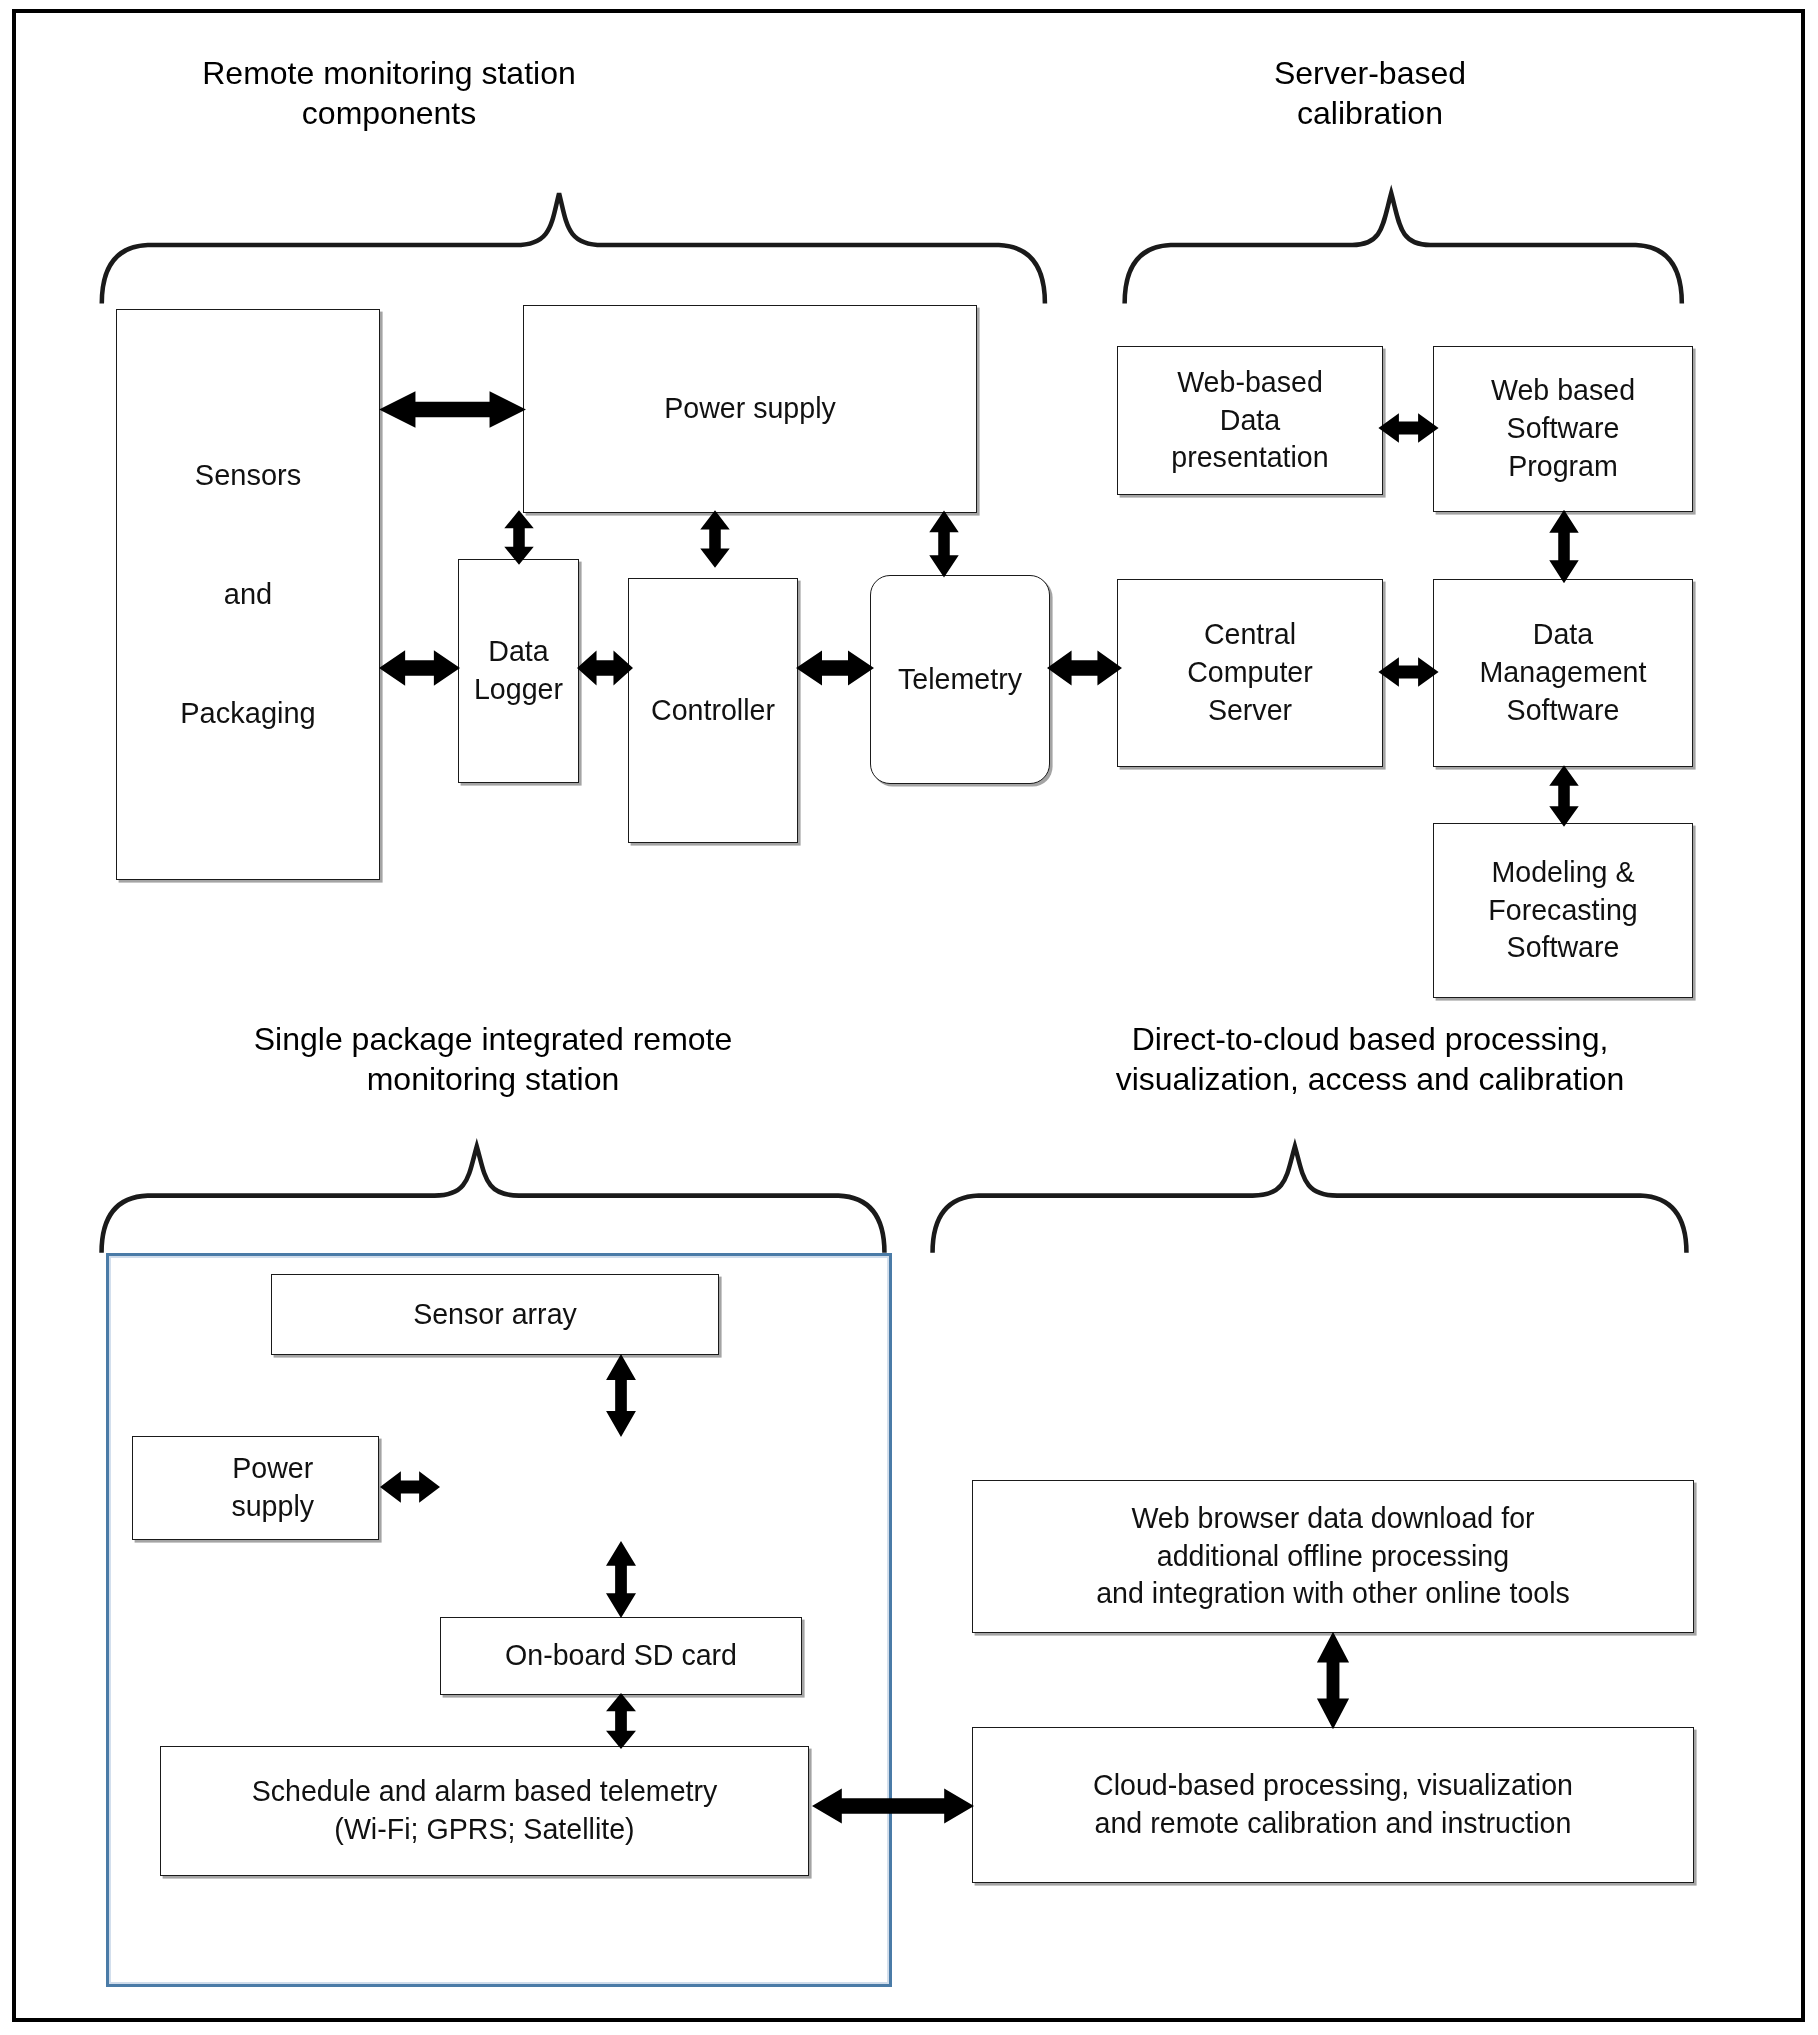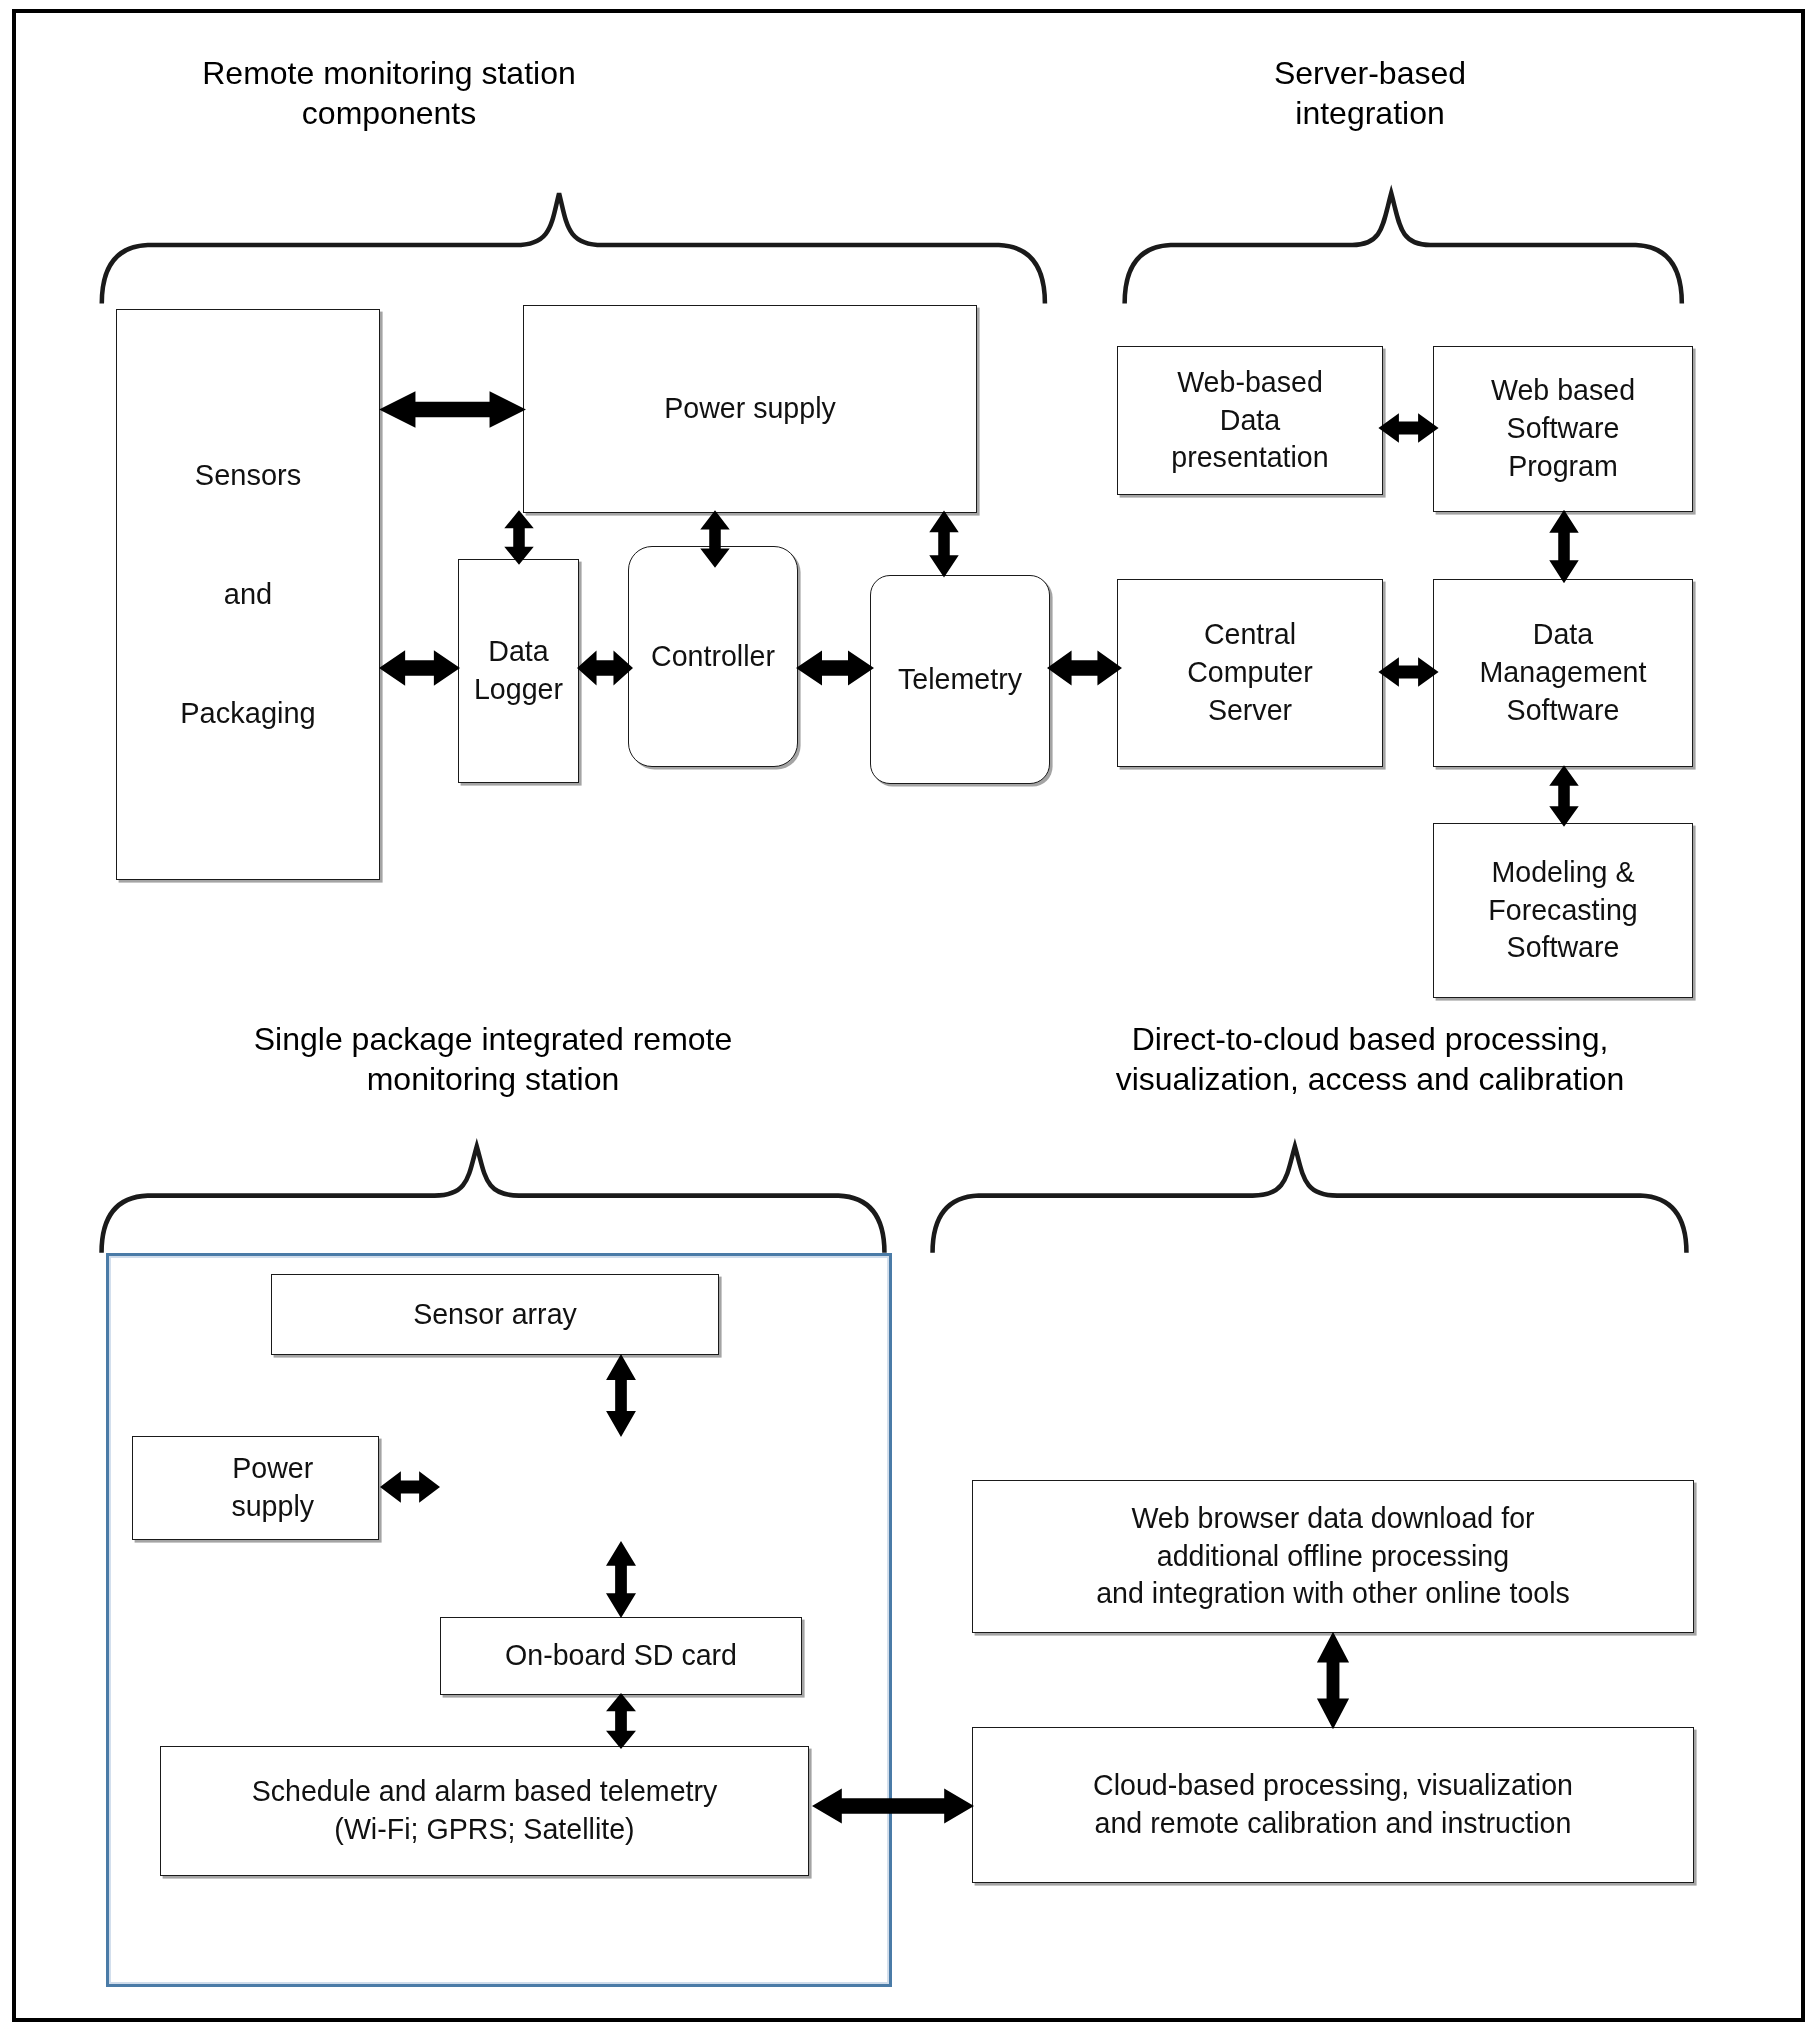--- a/index.html
+++ b/index.html
@@ -61,21 +61,21 @@
 <body>
 
 <div id="root">
 
   <div class="outer-frame"></div>
 
   <div class="heading" style="left:162px;top:53px;width:454px;">Remote monitoring station
 components</div>
 
   <div class="heading" style="left:1143px;top:53px;width:454px;">Server-based
-integration</div>
+calibration</div>
 
   <div class="heading" style="left:123px;top:1019px;width:740px;">Single package integrated remote
 monitoring station</div>
 
   <div class="heading" style="left:961px;top:1019px;width:818px;">Direct-to-cloud based processing,
 visualization, access and calibration</div>
 
   <svg class="brace" style="left:97px;top:188px;" width="954" height="120" viewBox="0 0 1470 185">
     <path d="M7,178 C7,120 30,90 78,88 L645,88 C700,88 700,56 712,8 C724,56 724,88 779,88 L1390,88 C1438,90 1461,120 1461,178" fill="none" stroke="#1a1a1a" stroke-width="7"></path>
   </svg>
@@ -96,21 +96,21 @@
 
 and
 
 Packaging</div>
 
   <div class="box" style="left:523px;top:305px;width:454px;height:208px;">Power supply</div>
 
   <div class="box" style="left:458px;top:559px;width:121px;height:224px;">Data
 Logger</div>
 
-  <div class="box" style="left:628px;top:546px;width:170px;height:221px;border-radius:24px;">Controller</div>
+  <div class="box" style="left:628px;top:578px;width:170px;height:265px;">Controller</div>
 
   <div class="box" style="left:870px;top:575px;width:180px;height:209px;border-radius:20px;">Telemetry</div>
 
   <div class="box" style="left:1117px;top:346px;width:266px;height:149px;">Web-based
 Data
 presentation</div>
 
   <div class="box" style="left:1433px;top:346px;width:260px;height:166px;">Web based
 Software
 Program</div>

